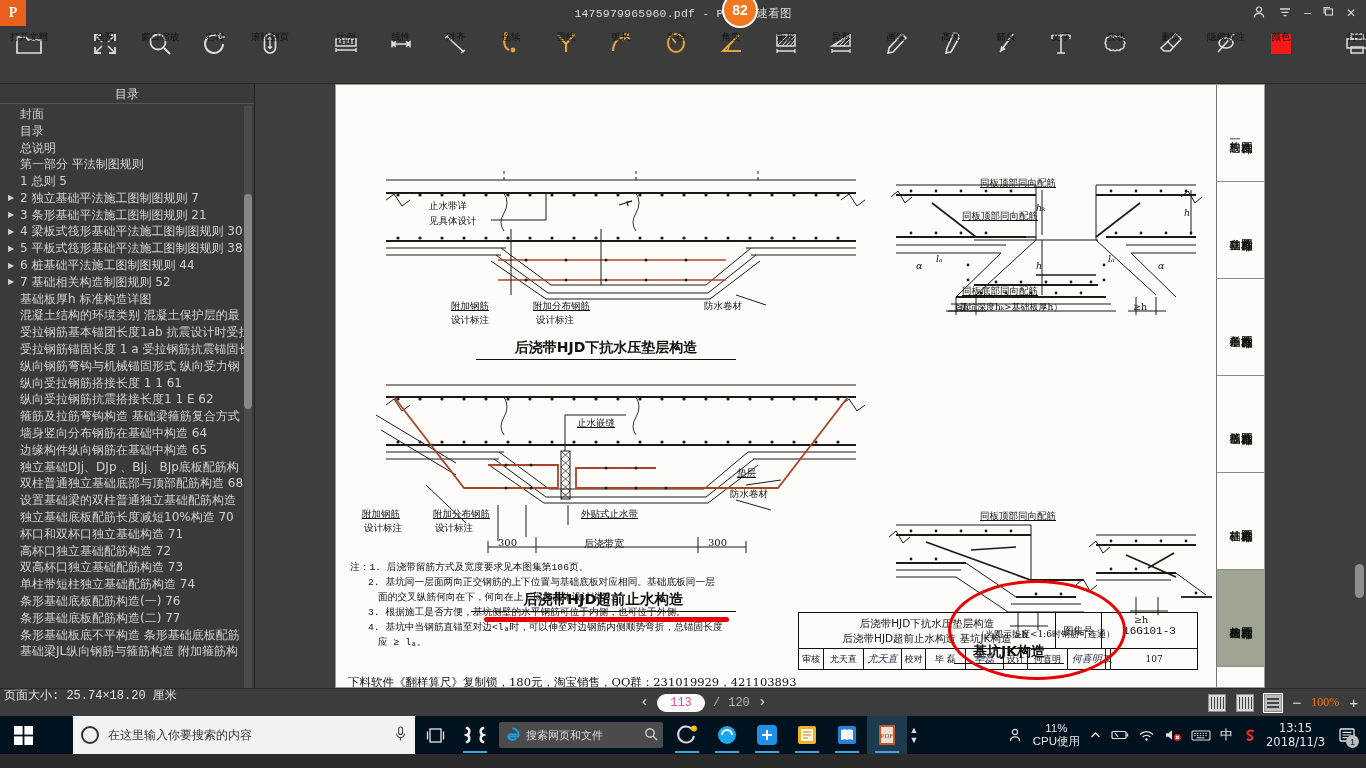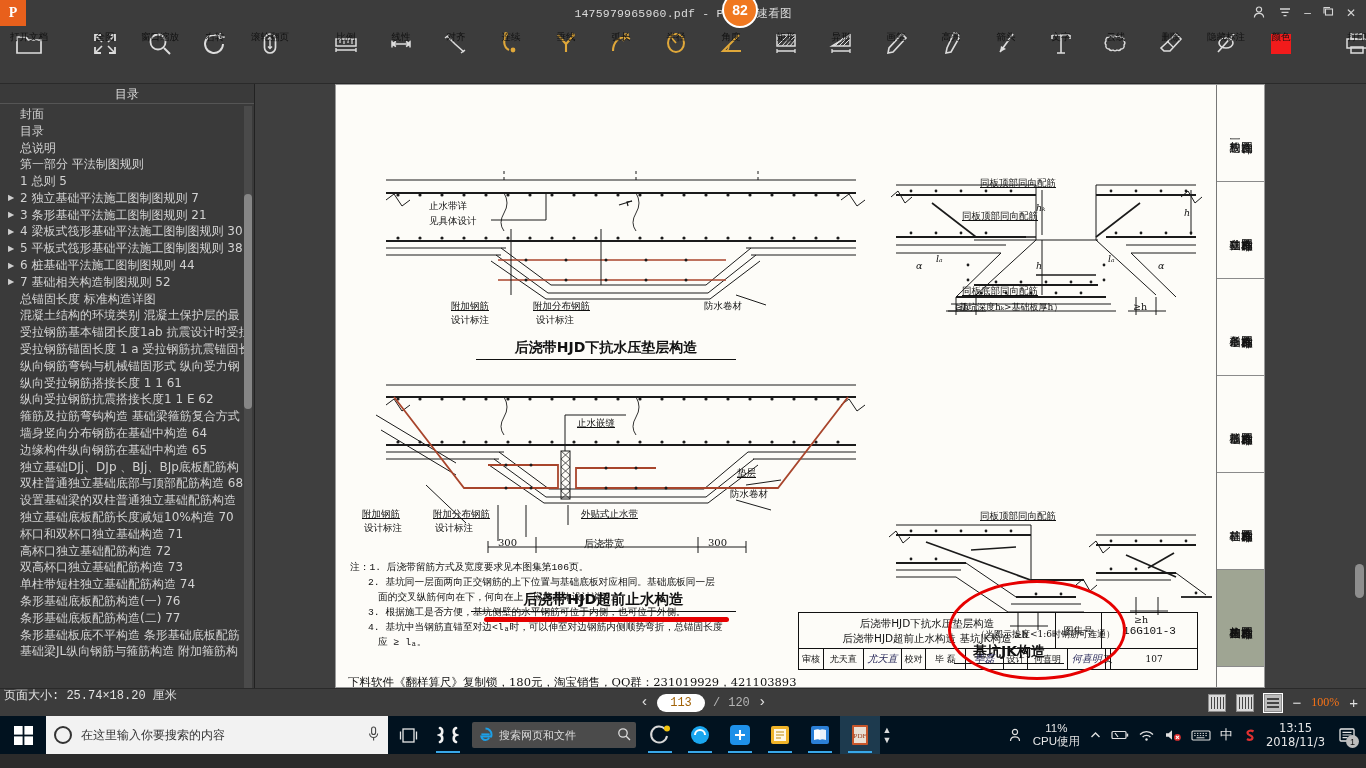--- a/index.html
+++ b/index.html
@@ -120,41 +120,41 @@
     font-family:"DejaVu Serif","Liberation Serif",serif; }
 
   
   #statusbar { height:28px; background:#3c3c3c; display:flex; align-items:center;
     color:#d4d4d4; font-size:12px; position:relative; border-top:1px solid #2a2a2a; }
   #pagesize { position:absolute; left:4px; top:-4px; height:22px; line-height:22px;
     font-family:"Liberation Mono","DejaVu Sans Mono",monospace; font-size:12px;
     color:#e2e2e2; }
   #pagenav { position:absolute; left:640px; display:flex; align-items:center;
     gap:8px; font-family:"Liberation Mono","DejaVu Sans Mono",monospace; }
-  #pagenum { width:48px; height:18px; background:#fff; color:#a16207; border-radius:9px;
+  #pagenum { width:48px; height:18px; background:#fff; color:#ec4899; border-radius:9px;
     text-align:center; line-height:18px; font-size:12px; }
   #zoomgrp { position:absolute; right:8px; display:flex; align-items:center; gap:10px;}
   .viewbtn { width:18px; height:18px; border:1px solid #8d8d8d; background:#d9d9d9;
     display:flex; flex-direction:column; justify-content:center; gap:2px;
     padding:2px; }
   .viewbtn i { display:block; height:2px; background:#444; }
   .viewbtn.cols { flex-direction:row; gap:2px; }
   .viewbtn.cols i { width:2px; height:auto; }
   .viewbtn.sel { background:#bdbdbd; outline:1px solid #fff; }
   #zoomval { font-family:Liberation Serif, serif;
     font-size:12px; color:#f97316; }
   .zbtn { color:#e0e0e0; font-size:15px; line-height:15px; }
 
   
   #taskbar { height:38px; background:#01121f; display:flex; align-items:center;
     color:#e6e6e6; font-size:11.5px; }
   #startbtn { width:46px; height:38px; display:flex; align-items:center;
     justify-content:center; }
   #searchbox { width:342px; height:38px; background:#f2f2f2; color:#333;
-    display:flex; align-items:center; gap:9px; padding:0 8px; }
+    display:flex; align-items:center; gap:9px; padding:0 8px;margin-left:27px; }
   #cortana { width:18px; height:18px; border:2px solid #333; border-radius:50%; }
   #search-ph { flex:1; font-size:12px; color:#333;
     font-family:"DejaVu Sans","Liberation Sans",sans-serif; }
   .tbicon { width:40px; height:38px; display:flex; align-items:center;
     justify-content:center; position:relative; }
   .tbicon.running::after { content:''; position:absolute; bottom:1px; left:8px;
     width:24px; height:2px; background:#38a7e8; }
   .tbicon.active { background:#1d3a4e; }
   #ie-search { width:164px; height:26px; background:#4b4b4b; display:flex;
     align-items:center; gap:5px; padding:0 5px; border-radius:2px; }
@@ -489,21 +489,21 @@
           <div class="toc-item">
             <span class="tri">▶</span>
             <span class="txt">6 桩基础平法施工图制图规则 44</span>
           </div>
           <div class="toc-item">
             <span class="tri">▶</span>
             <span class="txt">7 基础相关构造制图规则 52</span>
           </div>
           <div class="toc-item">
             <span class="tri"></span>
-            <span class="txt">总锚固长度 标准构造详图</span>
+            <span class="txt">基础板厚h 标准构造详图</span>
           </div>
           <div class="toc-item">
             <span class="tri"></span>
             <span class="txt">混凝土结构的环境类别 混凝土保护层的最</span>
           </div>
           <div class="toc-item">
             <span class="tri"></span>
             <span class="txt">受拉钢筋基本锚团长度1ab 抗震设计时受拉</span>
           </div>
           <div class="toc-item">

